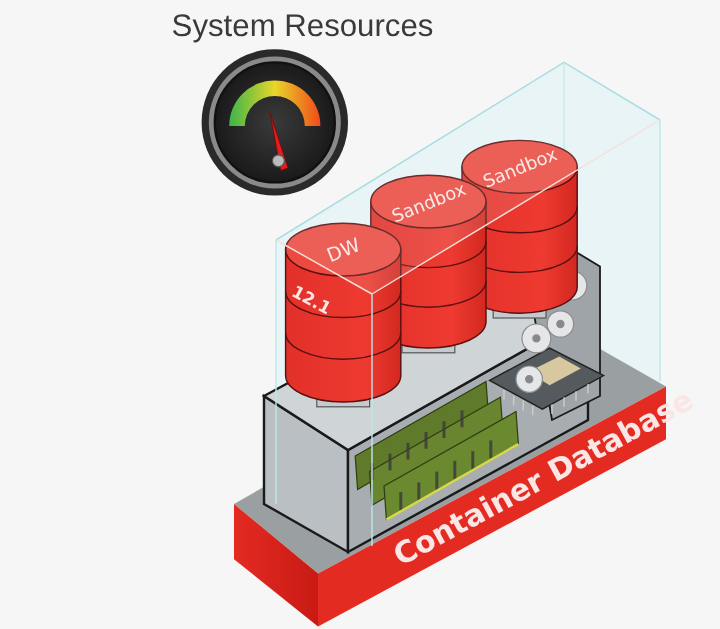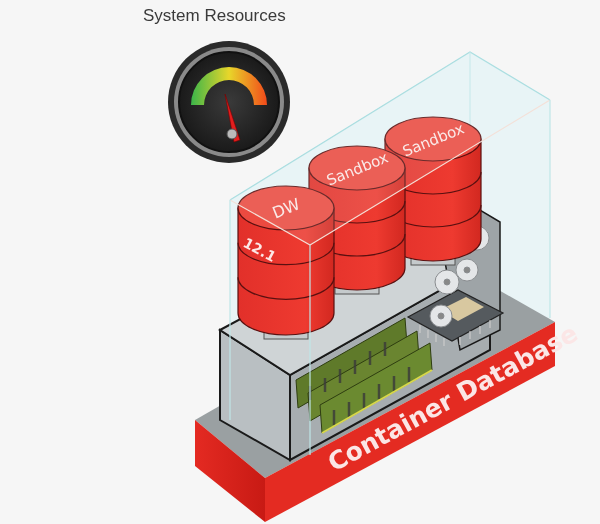--- a/index.html
+++ b/index.html
@@ -1,17 +1,17 @@
 <!DOCTYPE html>
 <html><head>
 <meta charset="utf-8">
 <style>
   html, body { margin:0; padding:0; }
   body { width:600px; height:524px; background:#f6f6f6; position:relative; overflow:hidden; font-family:"Liberation Sans", sans-serif; }
-  #title { position:absolute; left:143px; top:6px; font-size:17px; color:#3a3a3a; font-family:"Liberation Sans", sans-serif; }
+  #title { position:absolute; left:143px; top:6px; font-size:26px; color:#3a3a3a; font-family:"Liberation Sans", sans-serif; }
   svg { position:absolute; left:0; top:0; }
   .lbl { font-family:"DejaVu Sans", sans-serif; fill:#fbe6e6; }
 </style>
 </head>
 <body>
 
 <div id="title">System Resources</div>
 
 <svg width="600" height="524" viewBox="0 0 600 524">
   <defs>

